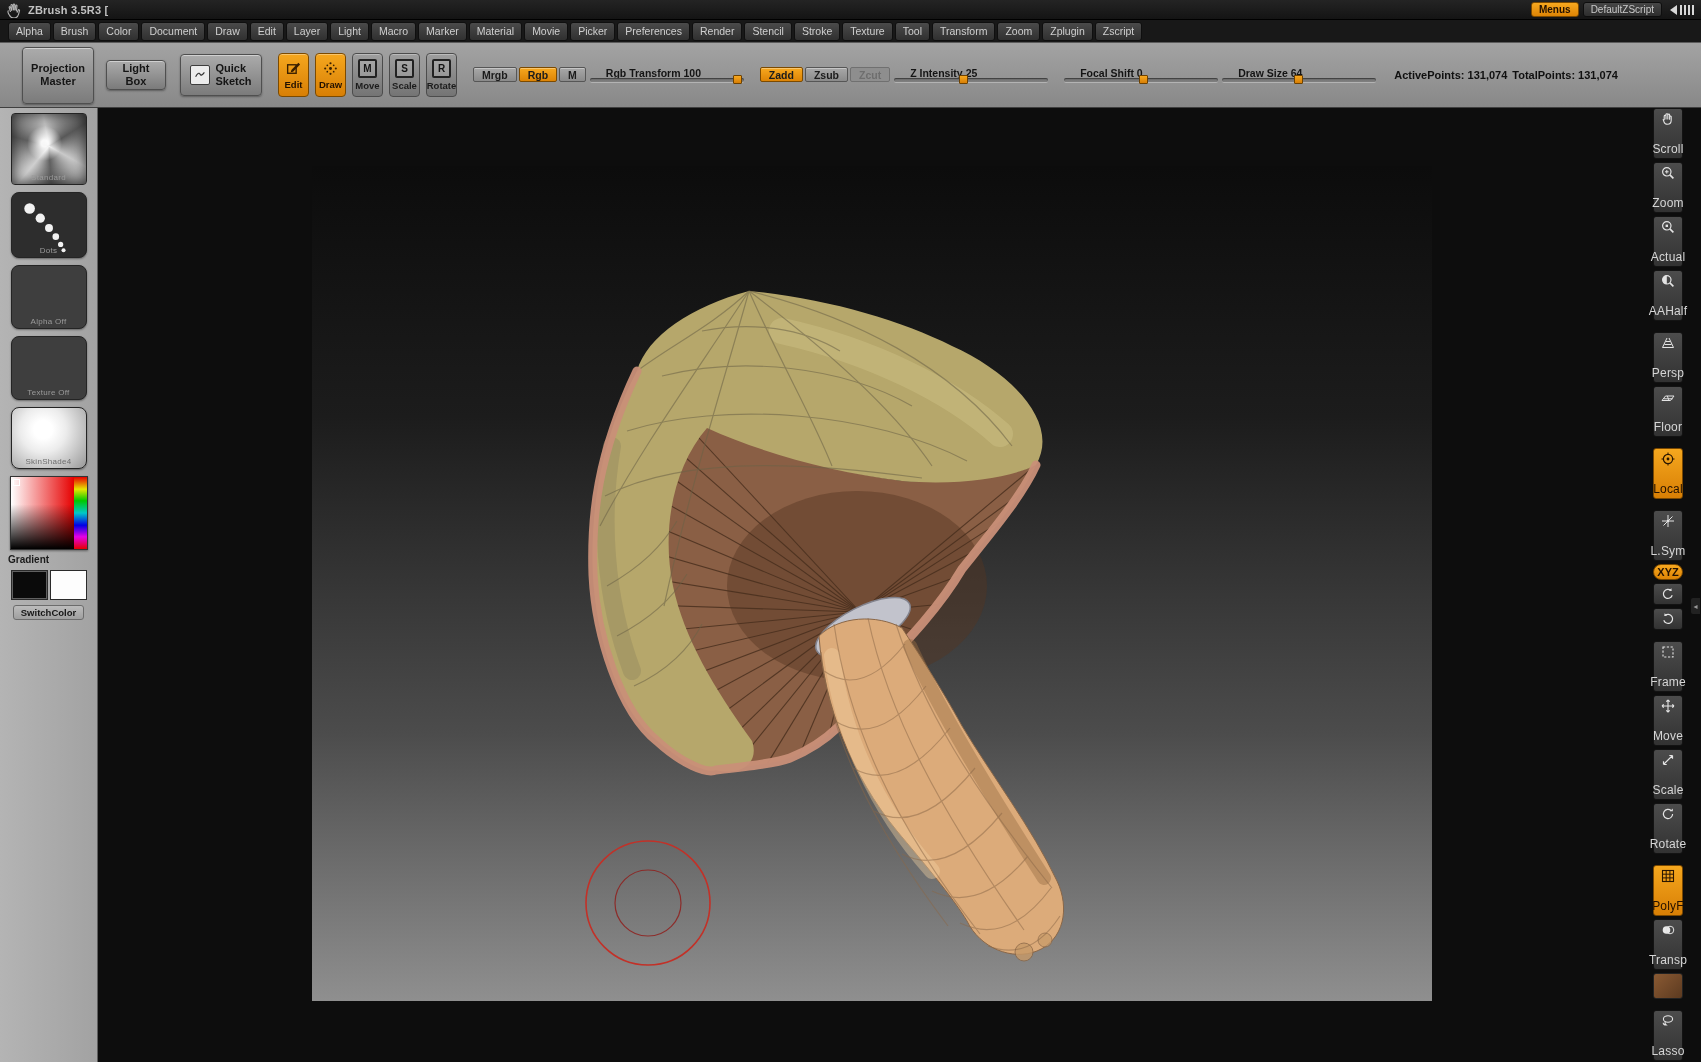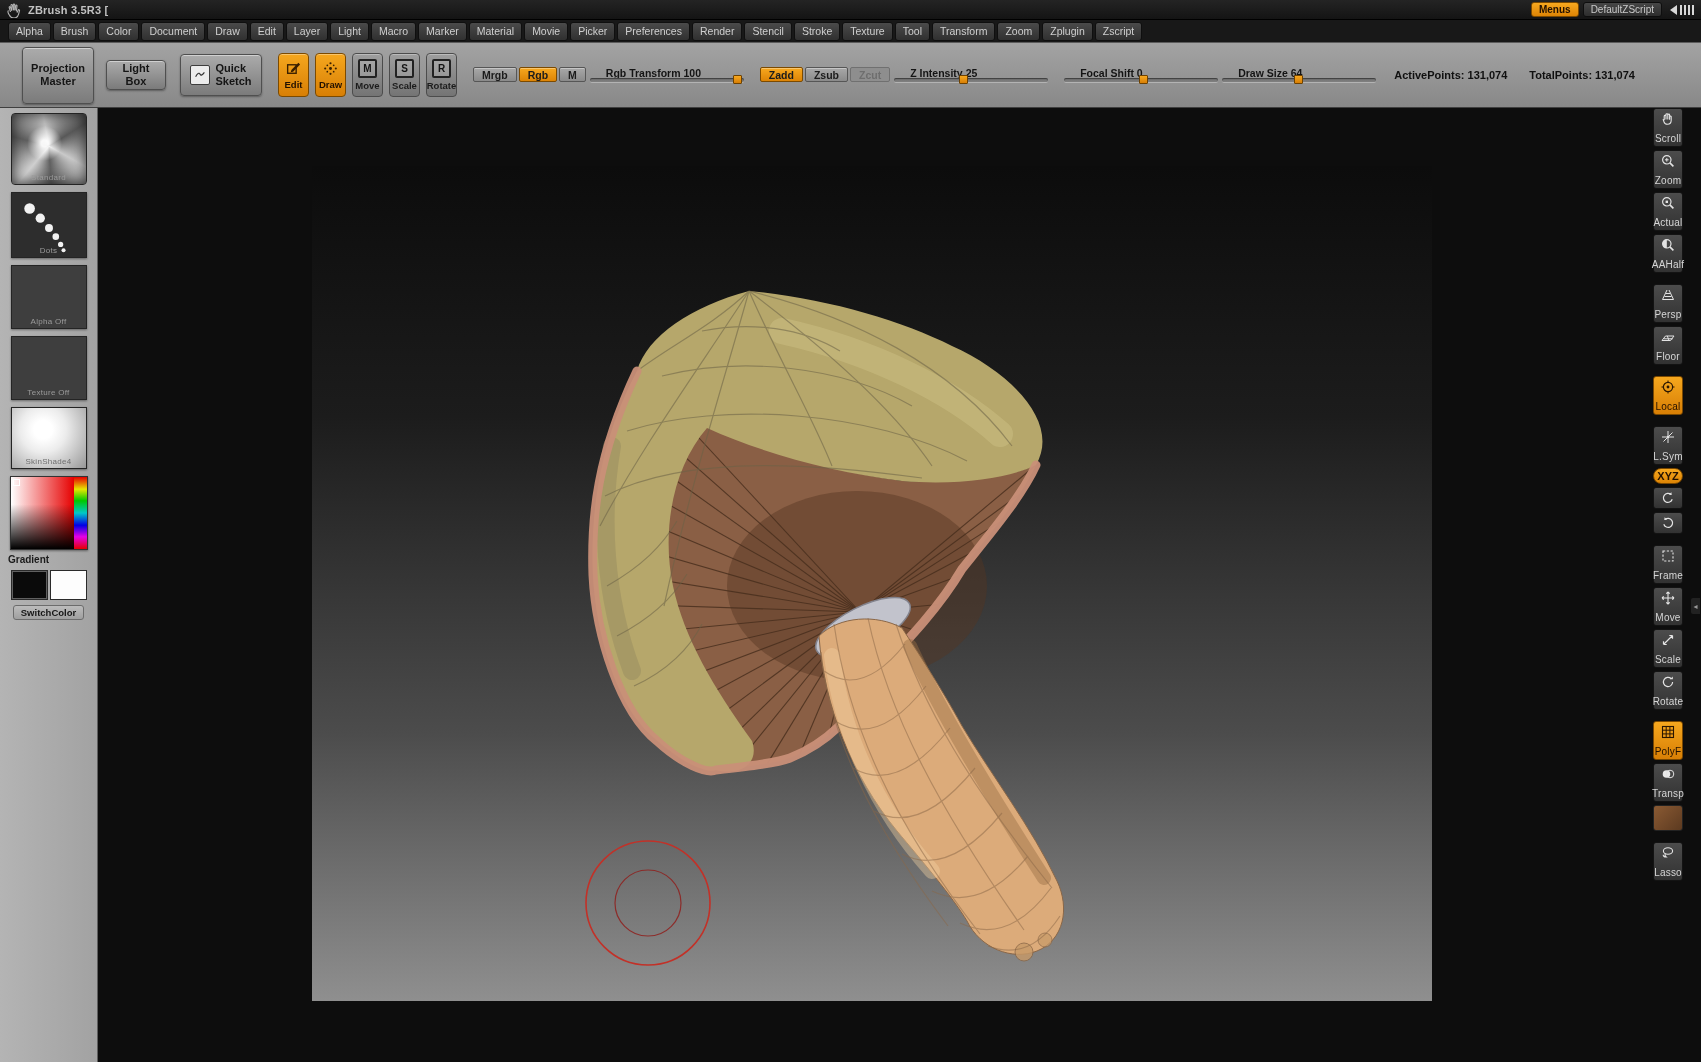--- a/index.html
+++ b/index.html
@@ -59,34 +59,34 @@
     box-shadow:inset 0 1px 0 rgba(255,255,255,.35);}
   .mini.orange{background:linear-gradient(#f7a81f,#dd8405);border-color:#7c4a00;}
   .mini.disabled{color:#6e6e6e;background:#8e8e8e;border-color:#707070;box-shadow:none;}
   .slider{position:relative;height:16px;width:154px;}
   .sl-text{position:absolute;left:16px;top:0;font-size:10.5px;font-weight:bold;color:#141414;white-space:nowrap;}
   .sl-track{position:absolute;left:0;right:0;bottom:1px;height:4px;border-radius:2px;
     background:linear-gradient(#6e6e6e,#808080);
     box-shadow:inset 0 1px 1px rgba(0,0,0,.45),0 1px 0 rgba(255,255,255,.3);}
   .sl-handle{position:absolute;top:-3px;width:9px;height:9px;box-sizing:border-box;
     background:linear-gradient(#f7a81f,#d87f05);border:1px solid #6f4200;border-radius:1px;}
-  .points{margin-left:18px;gap:22px;}
+  .points{margin-left:18px;gap:5px;}
   .points span{display:block;font-size:11px;font-weight:bold;color:#101010;line-height:14px;}
 
   
   .viewport{position:absolute;left:98px;top:108px;right:0;bottom:0;background:#0d0d0d;}
   .canvas{position:absolute;left:214px;top:58px;width:1120px;height:835px;
     background:linear-gradient(#0c0c0c 0%,#1c1c1c 30%,#4c4c4c 68%,#8f8f8f 100%);}
   .canvas svg{position:absolute;left:0;top:0;width:100%;height:100%;display:block;}
 
   
   .leftbar{position:absolute;left:0;top:108px;bottom:0;width:98px;box-sizing:border-box;
     background:linear-gradient(90deg,#b4b4b4,#a2a2a2);border-right:1px solid #5e5e5e;
     display:flex;flex-direction:column;align-items:center;padding-top:5px;gap:7px;}
-  .thumb{width:76px;position:relative;border-radius:0;border:1px solid #242424;
+  .thumb{width:76px;position:relative;border-radius:8px;border:1px solid #242424;
     box-shadow:0 1px 2px rgba(0,0,0,.4);box-sizing:border-box;}
   .thumb-label{position:absolute;left:0;right:0;bottom:2px;text-align:center;font-size:8px;
     color:#9b9b9b;letter-spacing:.3px;}
   .t-brush{height:72px;border-radius:4px;
     background:radial-gradient(circle at 44% 42%,rgba(255,255,255,.95) 0 6%,rgba(255,255,255,0) 30%),
       conic-gradient(from 220deg at 50% 46%,#cfcfcf,#5f5f5f 18%,#c4c4c4 36%,#585858 55%,#c9c9c9 72%,#606060 88%,#cfcfcf);
     box-shadow:inset 0 0 14px rgba(0,0,0,.75);}
   .t-stroke{height:66px;background:#2d2d2d;}
   .t-stroke svg{position:absolute;left:0;top:0;width:100%;height:100%;}
   .t-flat{height:64px;background:#3e3e3e;}
@@ -108,21 +108,21 @@
 
   
   .rightshelf{position:absolute;left:1651px;top:108px;width:34px;display:flex;flex-direction:column;align-items:center;}
   .shelf-tile{width:30px;min-height:34px;margin-bottom:3px;box-sizing:border-box;
     background:linear-gradient(#4c4c4c,#323232);border:1px solid #131313;border-radius:3px;
     display:flex;flex-direction:column;align-items:center;justify-content:center;padding:2px 0;}
   .shelf-tile.active{background:linear-gradient(#f5a71e,#d87f05);border-color:#7a4800;}
   .shelf-tile.active .shelf-label{color:#241100;}
   .shelf-icon{width:16px;height:16px;display:flex;}
   .shelf-icon svg{width:16px;height:16px;display:block;}
-  .shelf-label{font-size:10px;color:#d6d6d6;margin-top:6px;letter-spacing:.2px;}
+  .shelf-label{font-size:12px;color:#d6d6d6;margin-top:15px;letter-spacing:.2px;}
   .shelf-tile.pill{min-height:15px;height:16px;border-radius:8px;justify-content:center;
     background:linear-gradient(#f7a81f,#dd8405);border-color:#7a4800;color:#241100;
     font-size:11px;font-weight:bold;padding:0;}
   .shelf-tile.small{min-height:22px;}
   .shelf-tile.chip{min-height:26px;background:linear-gradient(135deg,#8a5a33,#5c3a20);border-color:#222;}
   .right-toggle{position:absolute;right:1px;top:598px;width:9px;height:16px;background:#222;color:#999;
     font-size:8px;display:flex;align-items:center;justify-content:center;border-radius:2px 0 0 2px;}
 </style>
 </head>
 <body>

